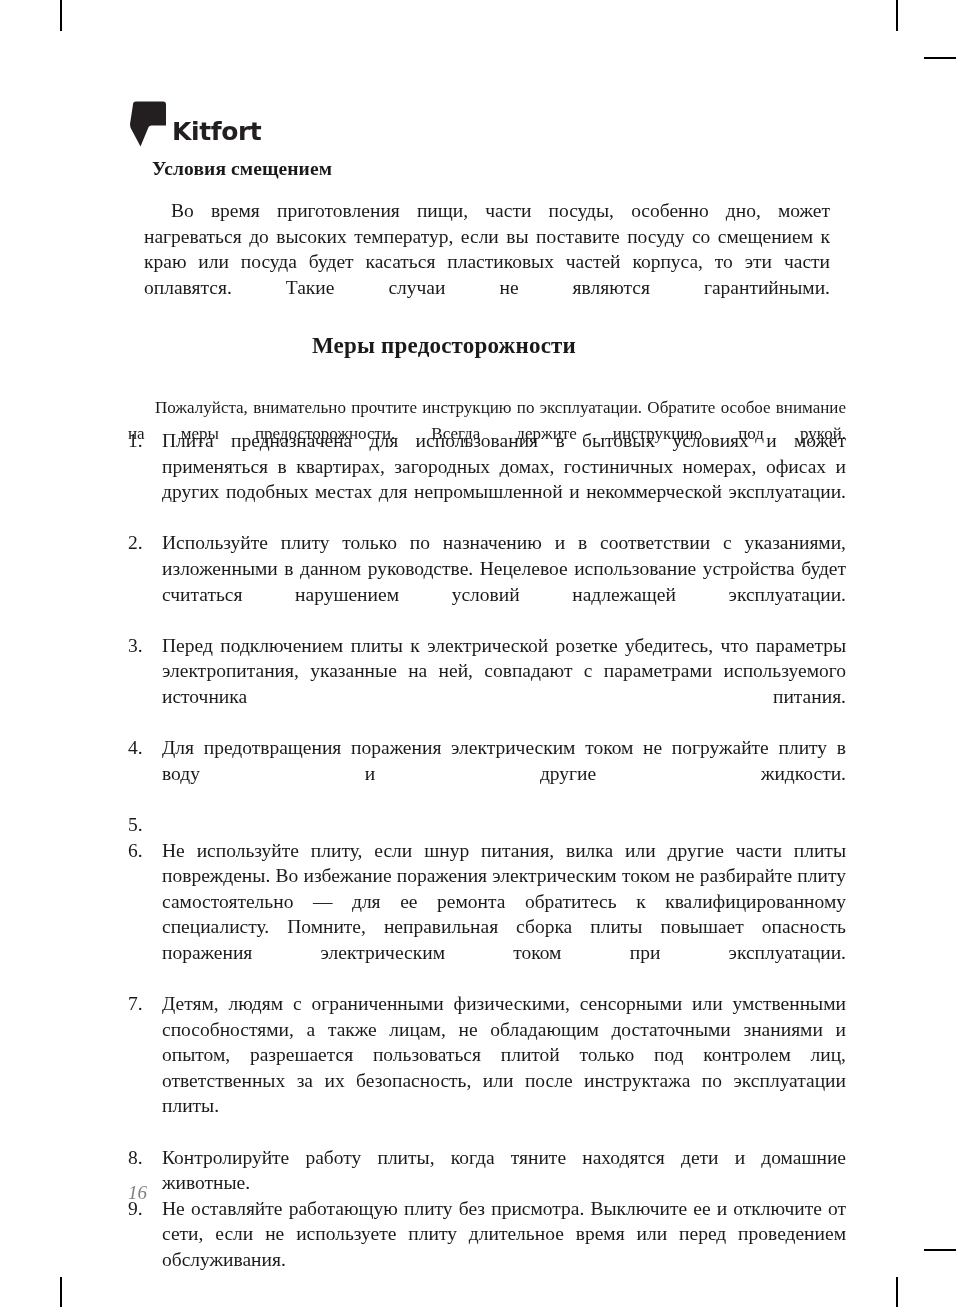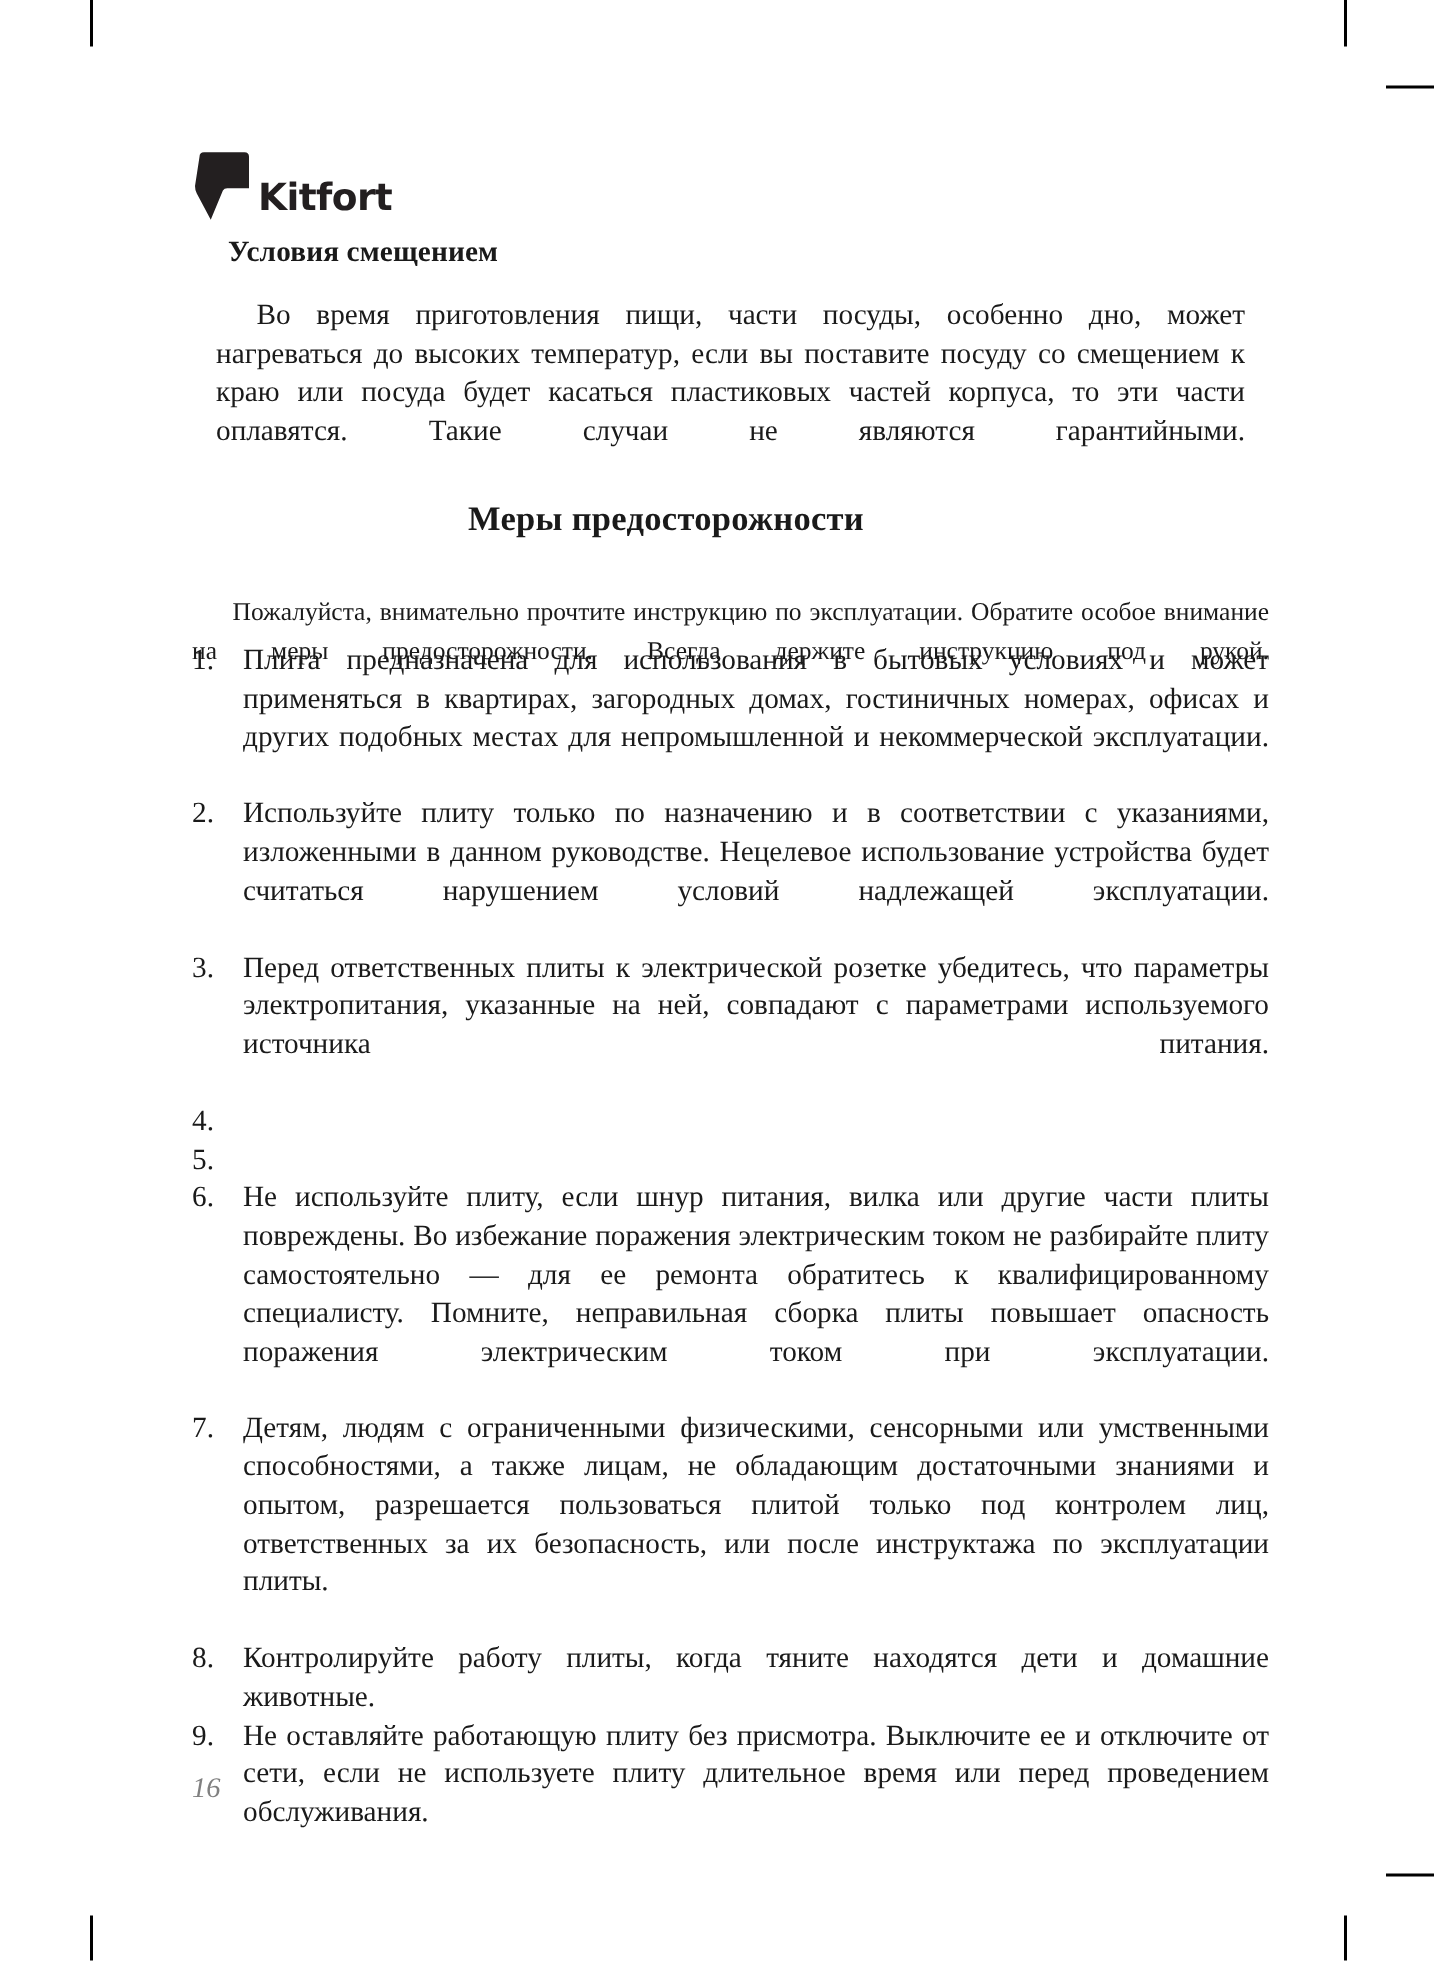--- a/index.html
+++ b/index.html
@@ -199,24 +199,24 @@
   <p class="intro">Пожалуйста, внимательно прочтите инструкцию по эксплуатации. Обратите особое внимание на меры предосторожности. Всегда держите инструкцию под рукой.</p>
 
   <ol class="rules">
     <li>
       <span class="num">1.</span><span>Плита предназначена для использования в бытовых условиях и может применяться в квартирах, загородных домах, гостиничных номерах, офисах и других подобных местах для непромышленной и некоммерческой эксплуатации.</span>
     </li>
     <li>
       <span class="num">2.</span><span>Используйте плиту только по назначению и в соответствии с указаниями, изложенными в данном руководстве. Нецелевое использование устройства будет считаться нарушением условий надлежащей эксплуатации.</span>
     </li>
     <li>
-      <span class="num">3.</span><span>Перед ответственных плиты к электрической розетке убедитесь, что параметры электропитания, указанные на ней, совпадают с параметрами используемого источника питания.</span>
-    </li>
-    <li>
-      <span class="num">4.</span>
+      <span class="num">3.</span><span>Перед подключением плиты к электрической розетке убедитесь, что параметры электропитания, указанные на ней, совпадают с параметрами используемого источника питания.</span>
+    </li>
+    <li>
+      <span class="num">4.</span><span>Для предотвращения поражения электрическим током не погружайте плиту в воду и другие жидкости.</span>
     </li>
     <li>
       <span class="num">5.</span>
     </li>
     <li>
       <span class="num">6.</span><span>Не используйте плиту, если шнур питания, вилка или другие части плиты повреждены. Во избежание поражения электрическим током не разбирайте плиту самостоятельно — для ее ремонта обратитесь к квалифицированному специалисту. Помните, неправильная сборка плиты повышает опасность поражения электрическим током при эксплуатации.</span>
     </li>
     <li>
       <span class="num">7.</span><span>Детям, людям с ограниченными физическими, сенсорными или умственными способностями, а также лицам, не обладающим достаточными знаниями и опытом, разрешается пользоваться плитой только под контролем лиц, ответственных за их безопасность, или после инструктажа по эксплуатации плиты.</span>
     </li>

